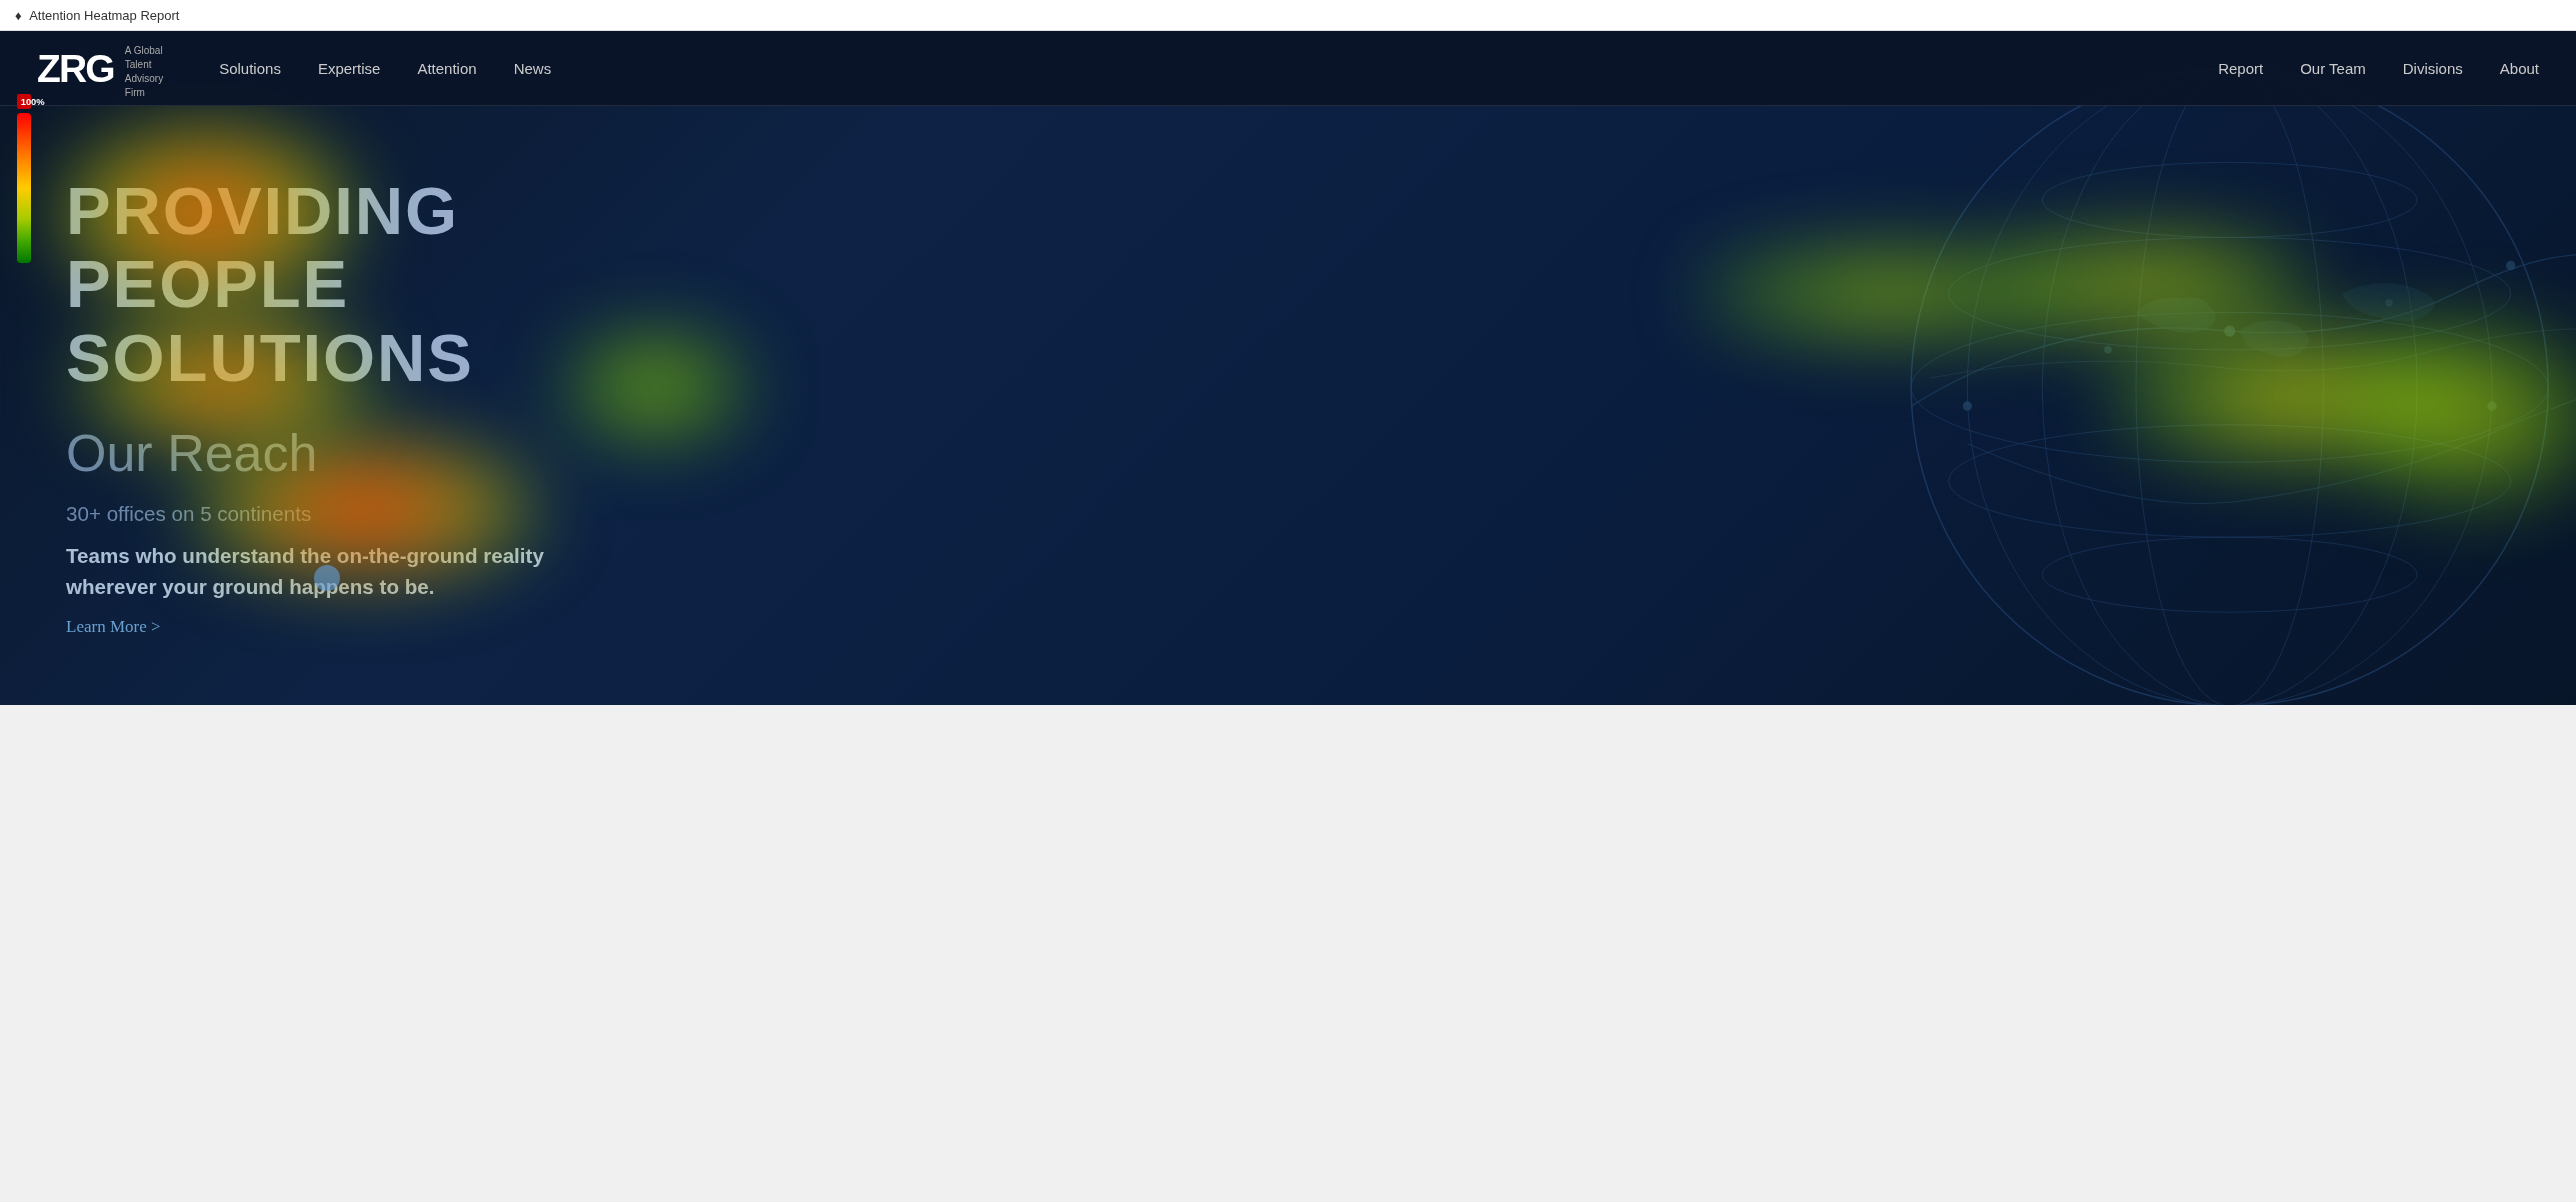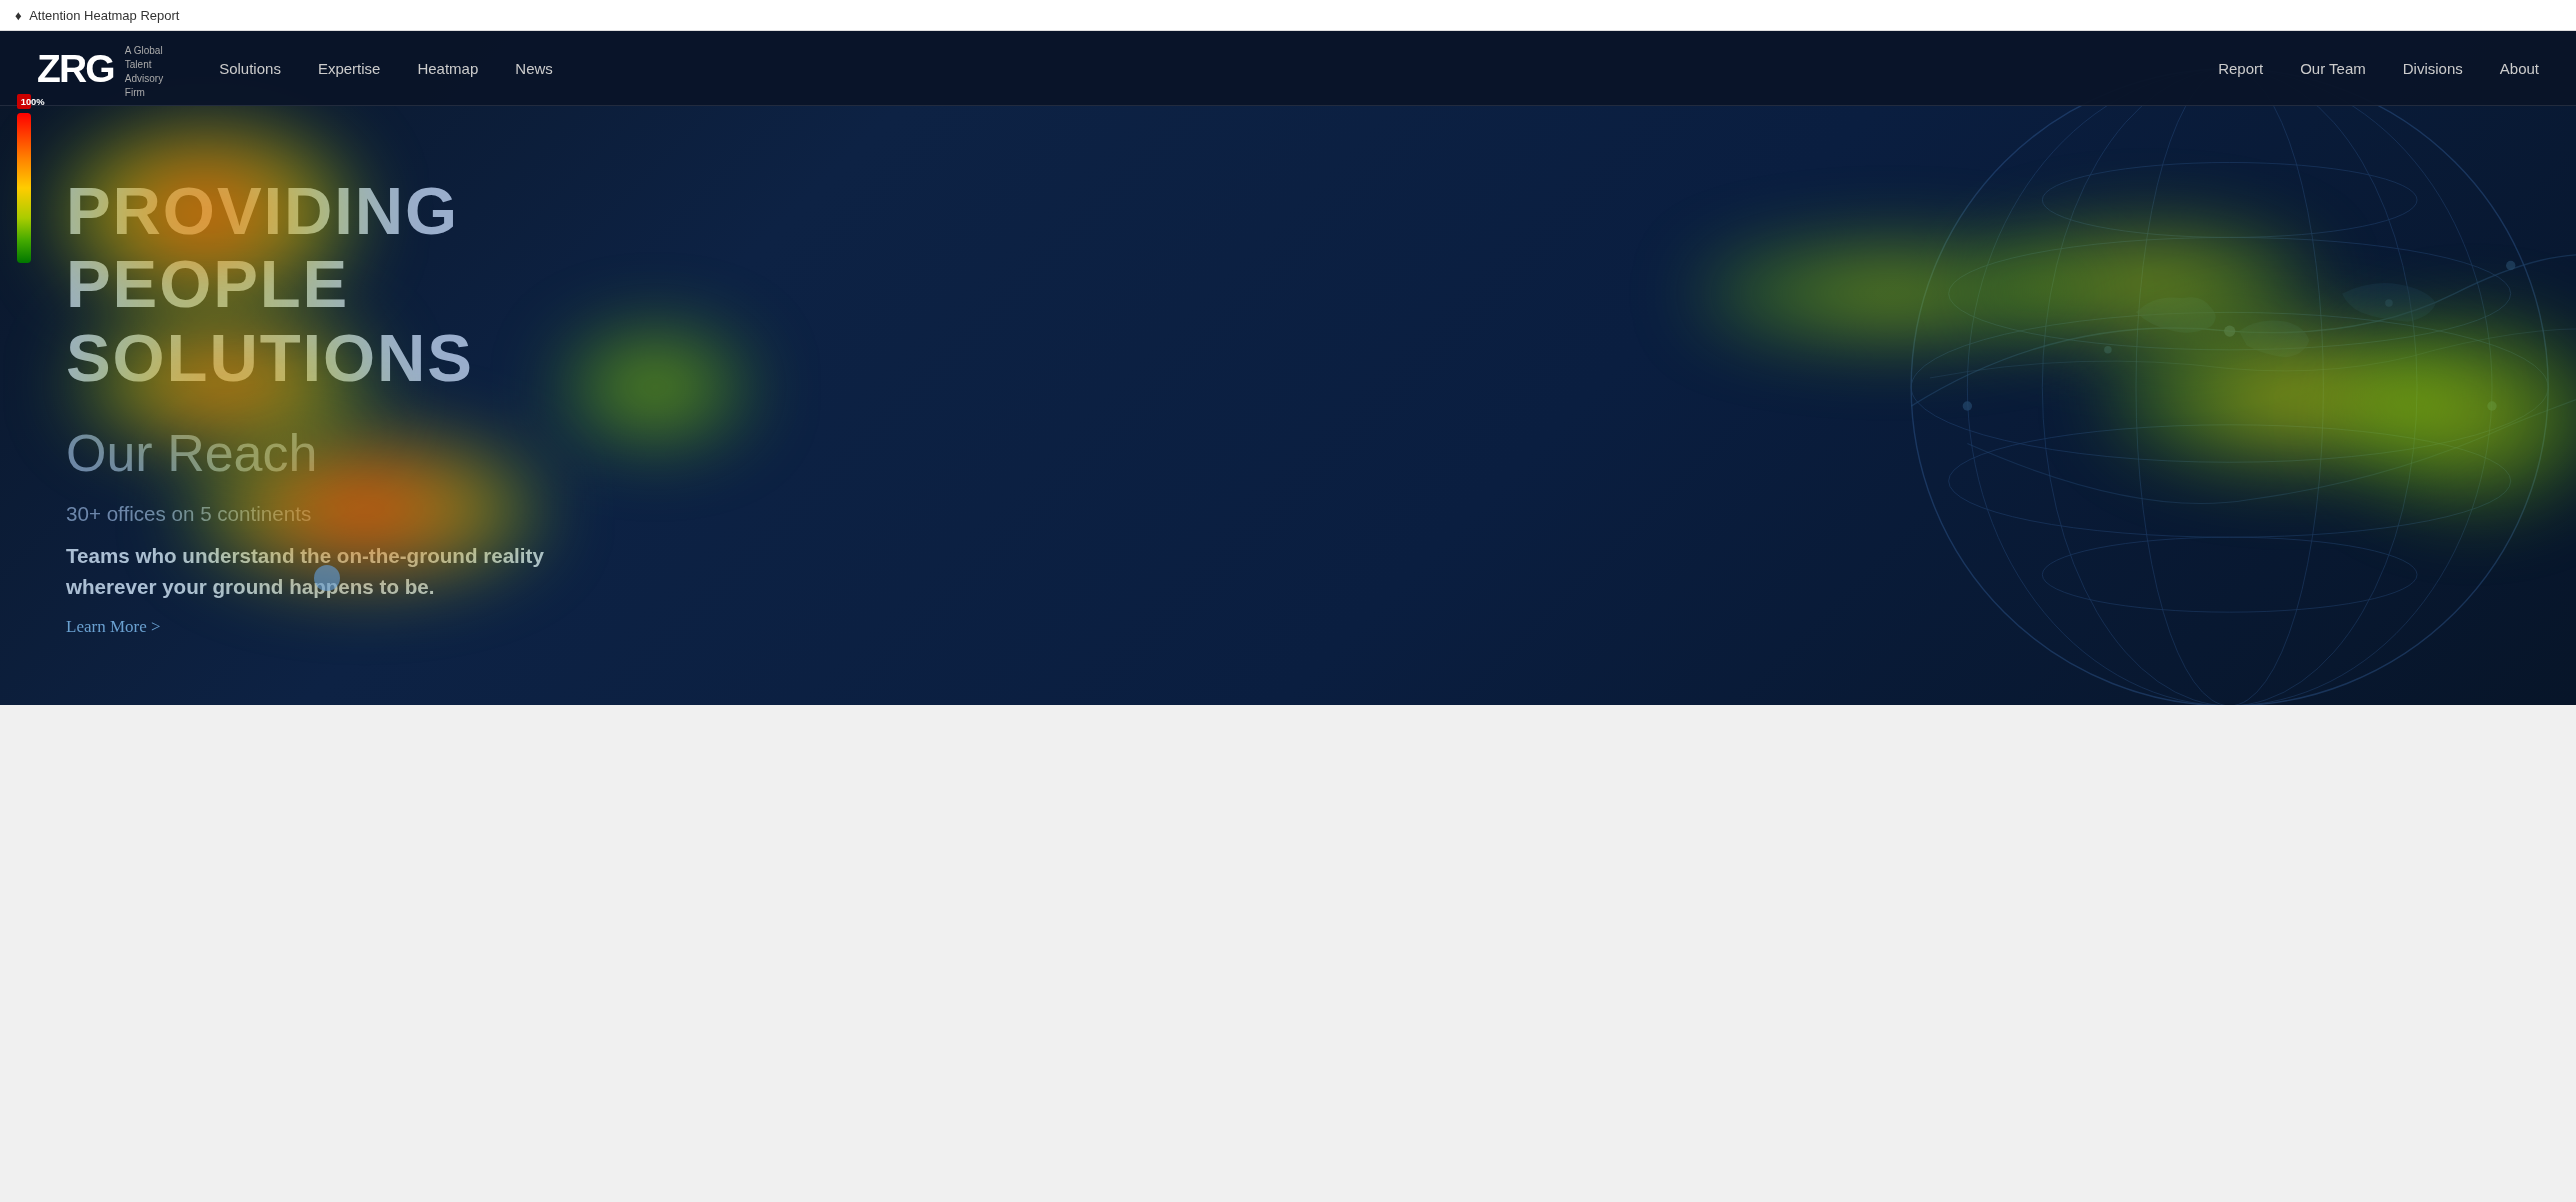--- a/index.html
+++ b/index.html
@@ -379,21 +379,21 @@
 
     <nav class="navbar">
       <div class="logo-area">
         <span class="logo-zrg">ZRG</span>
         <span class="logo-tagline">A Global<br>Talent<br>Advisory<br>Firm</span>
       </div>
 
       <div class="nav-left">
         <a class="nav-item">Solutions</a>
         <a class="nav-item">Expertise</a>
-        <a class="nav-item">Heatmap</a>
+        <a class="nav-item">Attention</a>
         <a class="nav-item">News</a>
       </div>
 
       <div class="nav-right">
         <a class="nav-item">Report</a>
         <a class="nav-item">Our Team</a>
         <a class="nav-item">Divisions</a>
         <a class="nav-item">About</a>
       </div>
     </nav>

